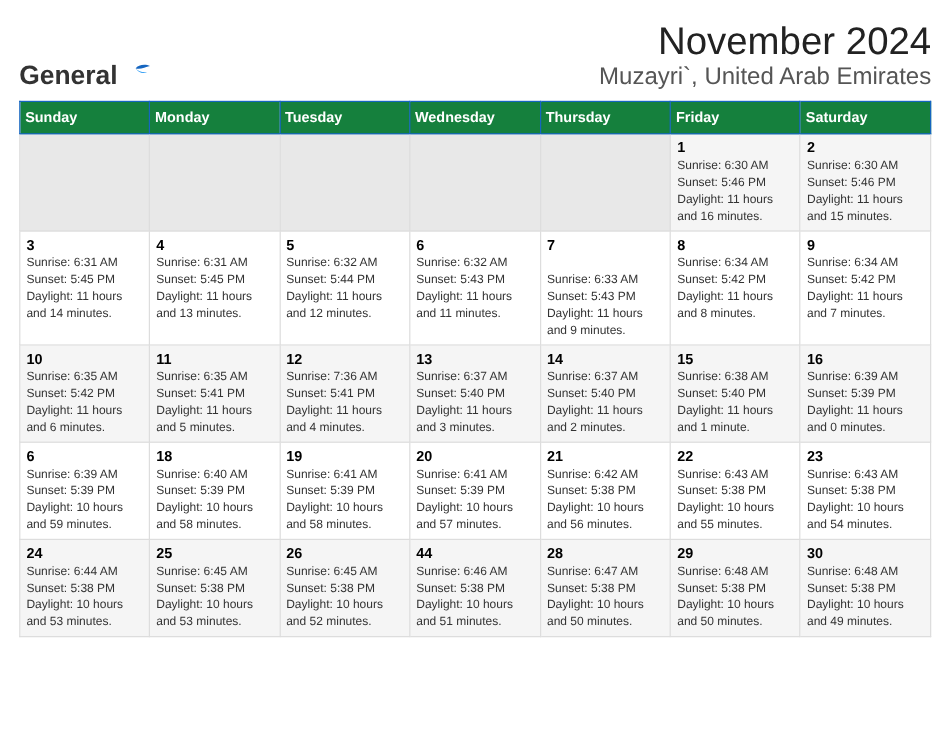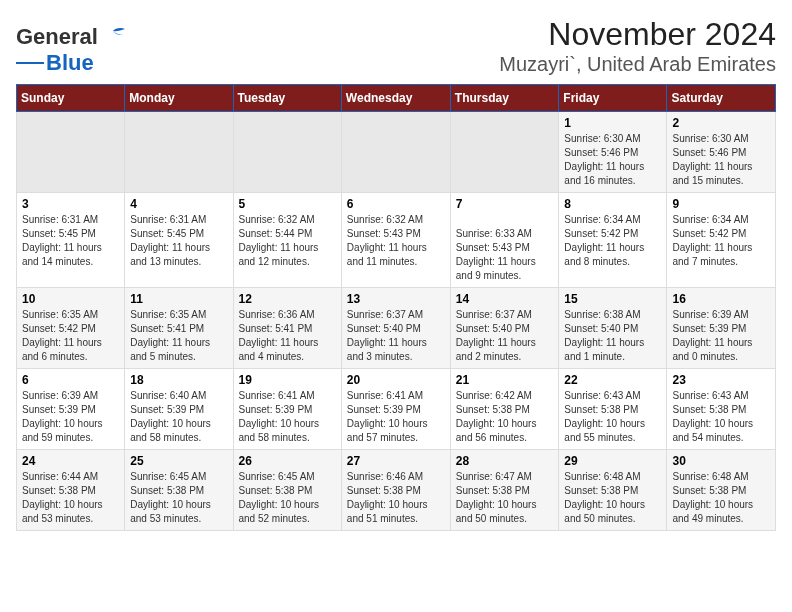--- a/index.html
+++ b/index.html
@@ -32,21 +32,21 @@
     .location {
       font-size: 20px;
       color: #555;
     }
     table {
       width: 100%;
       border-collapse: collapse;
       font-size: 11px;
     }
     thead tr th {
-      background: #7f1d1d;
+      background: #15803d;
       color: #fff;
       font-size: 12px;
       font-weight: bold;
       padding: 6px 4px;
       text-align: left;
       border: 1px solid #1565c0;
     }
     tbody tr {
       border-bottom: 1px solid #ccc;
     }
@@ -81,24 +81,20 @@
 <body>
 
 <div class="header">
   <div class="logo">
     <div style="display:flex;align-items:center;">
       <span style="font-size:22px;font-weight:bold;color:#333;">General</span>
       <svg width="28" height="20" viewBox="0 0 28 20" style="margin:0 1px;">
         <path d="M14 4 C16 1, 22 0, 26 2 C22 3, 18 5, 14 4Z" fill="#1565c0"></path>
         <path d="M14 4 C16 6, 20 8, 24 7 C20 9, 16 7, 14 4Z" fill="#2196f3"></path>
       </svg>
-    </div>
-    <div style="display:flex;align-items:center;">
-      <div style="width:28px;height:2px;background:#1565c0;margin-right:2px;"></div>
-      <span style="font-size:22px;font-weight:bold;color:#1565c0;">Blue</span>
     </div>
   </div>
   <div class="title-block">
     <div class="month-title">November 2024</div>
     <div class="location">Muzayri`, United Arab Emirates</div>
   </div>
 </div>
 
 <table>
   <thead>
@@ -184,21 +180,21 @@
 Daylight: 11 hours and 6 minutes.</div>
         </td>
         <td>
           <div class="day-num">11</div>
           <div class="day-info" style="white-space: pre-line;">Sunrise: 6:35 AM
 Sunset: 5:41 PM
 Daylight: 11 hours and 5 minutes.</div>
         </td>
         <td>
           <div class="day-num">12</div>
-          <div class="day-info" style="white-space: pre-line;">Sunrise: 6:36 AM
+          <div class="day-info" style="white-space: pre-line;">Sunrise: 7:36 AM
 Sunset: 5:41 PM
 Daylight: 11 hours and 4 minutes.</div>
         </td>
         <td>
           <div class="day-num">13</div>
           <div class="day-info" style="white-space: pre-line;">Sunrise: 6:37 AM
 Sunset: 5:40 PM
 Daylight: 11 hours and 3 minutes.</div>
         </td>
         <td>
@@ -277,21 +273,21 @@
 Sunset: 5:38 PM
 Daylight: 10 hours and 53 minutes.</div>
         </td>
         <td>
           <div class="day-num">26</div>
           <div class="day-info" style="white-space: pre-line;">Sunrise: 6:45 AM
 Sunset: 5:38 PM
 Daylight: 10 hours and 52 minutes.</div>
         </td>
         <td>
-          <div class="day-num">27</div>
+          <div class="day-num">44</div>
           <div class="day-info" style="white-space: pre-line;">Sunrise: 6:46 AM
 Sunset: 5:38 PM
 Daylight: 10 hours and 51 minutes.</div>
         </td>
         <td>
           <div class="day-num">28</div>
           <div class="day-info" style="white-space: pre-line;">Sunrise: 6:47 AM
 Sunset: 5:38 PM
 Daylight: 10 hours and 50 minutes.</div>
         </td>

